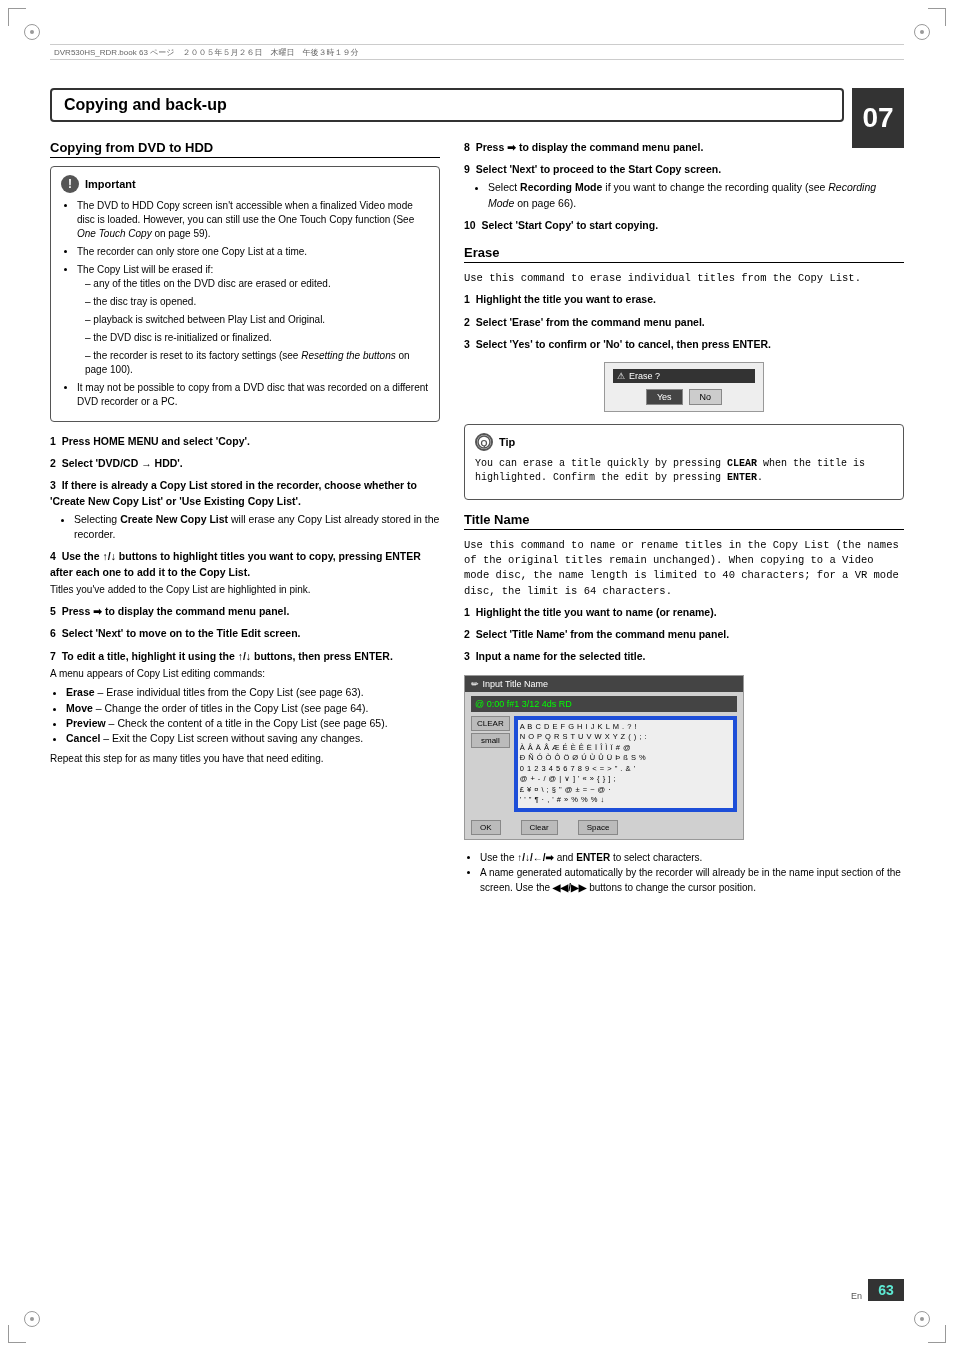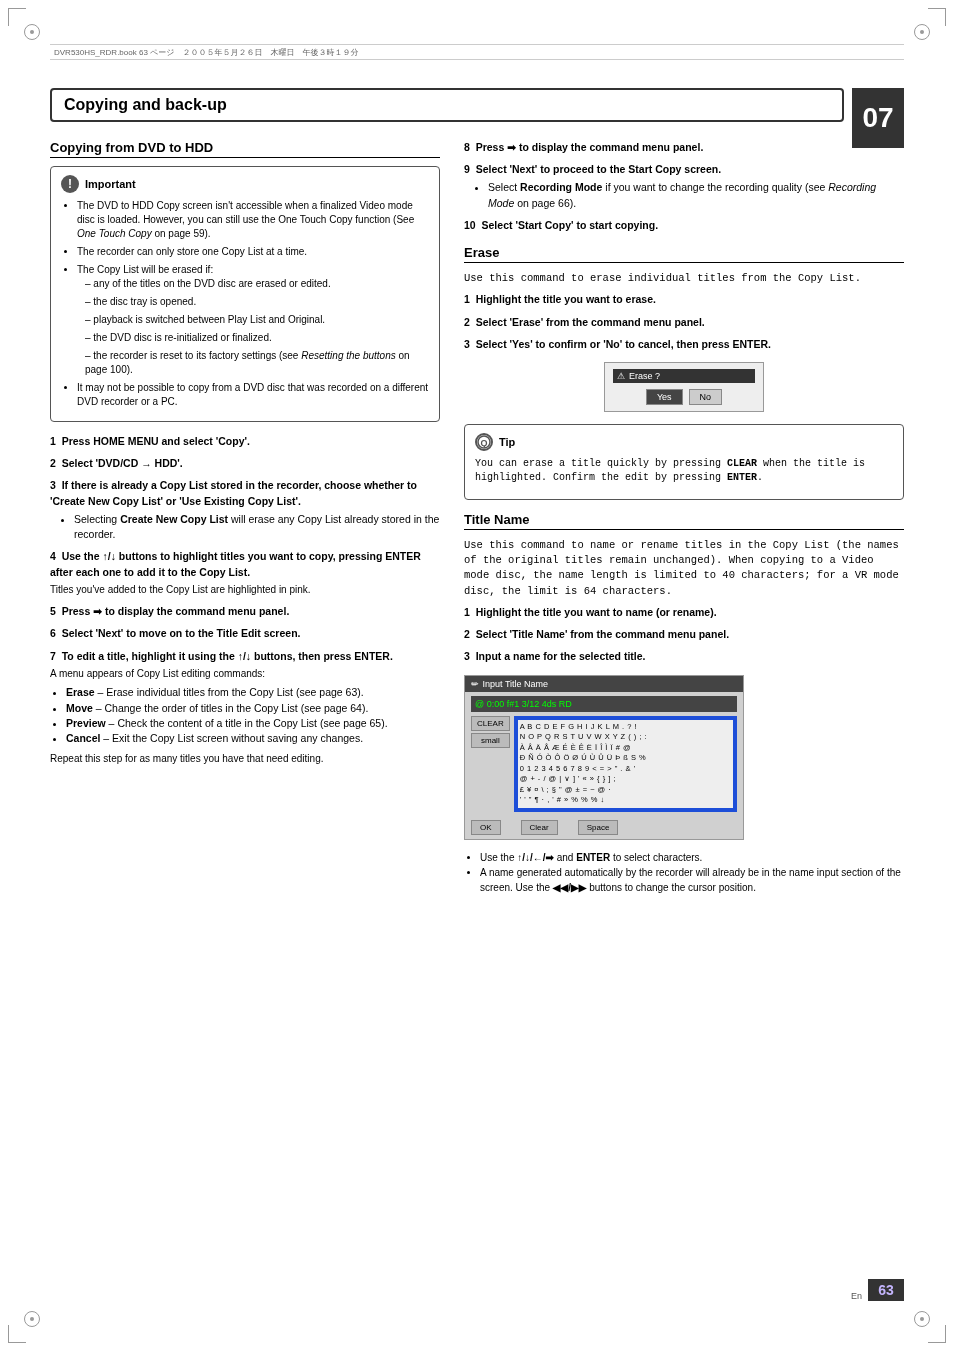--- a/index.html
+++ b/index.html
@@ -328,21 +328,21 @@
       font-size: 8px;
       cursor: pointer;
     }
 
     
     .page-num-badge {
       position: absolute;
       bottom: 50px;
       right: 50px;
       background: #333;
-      color: #c4b5fd;
+      color: #5eead4;
       width: 36px;
       height: 22px;
       display: flex;
       align-items: center;
       justify-content: center;
       font-size: 14px;
       font-weight: bold;
     }
     .page-lang {
       position: absolute;

